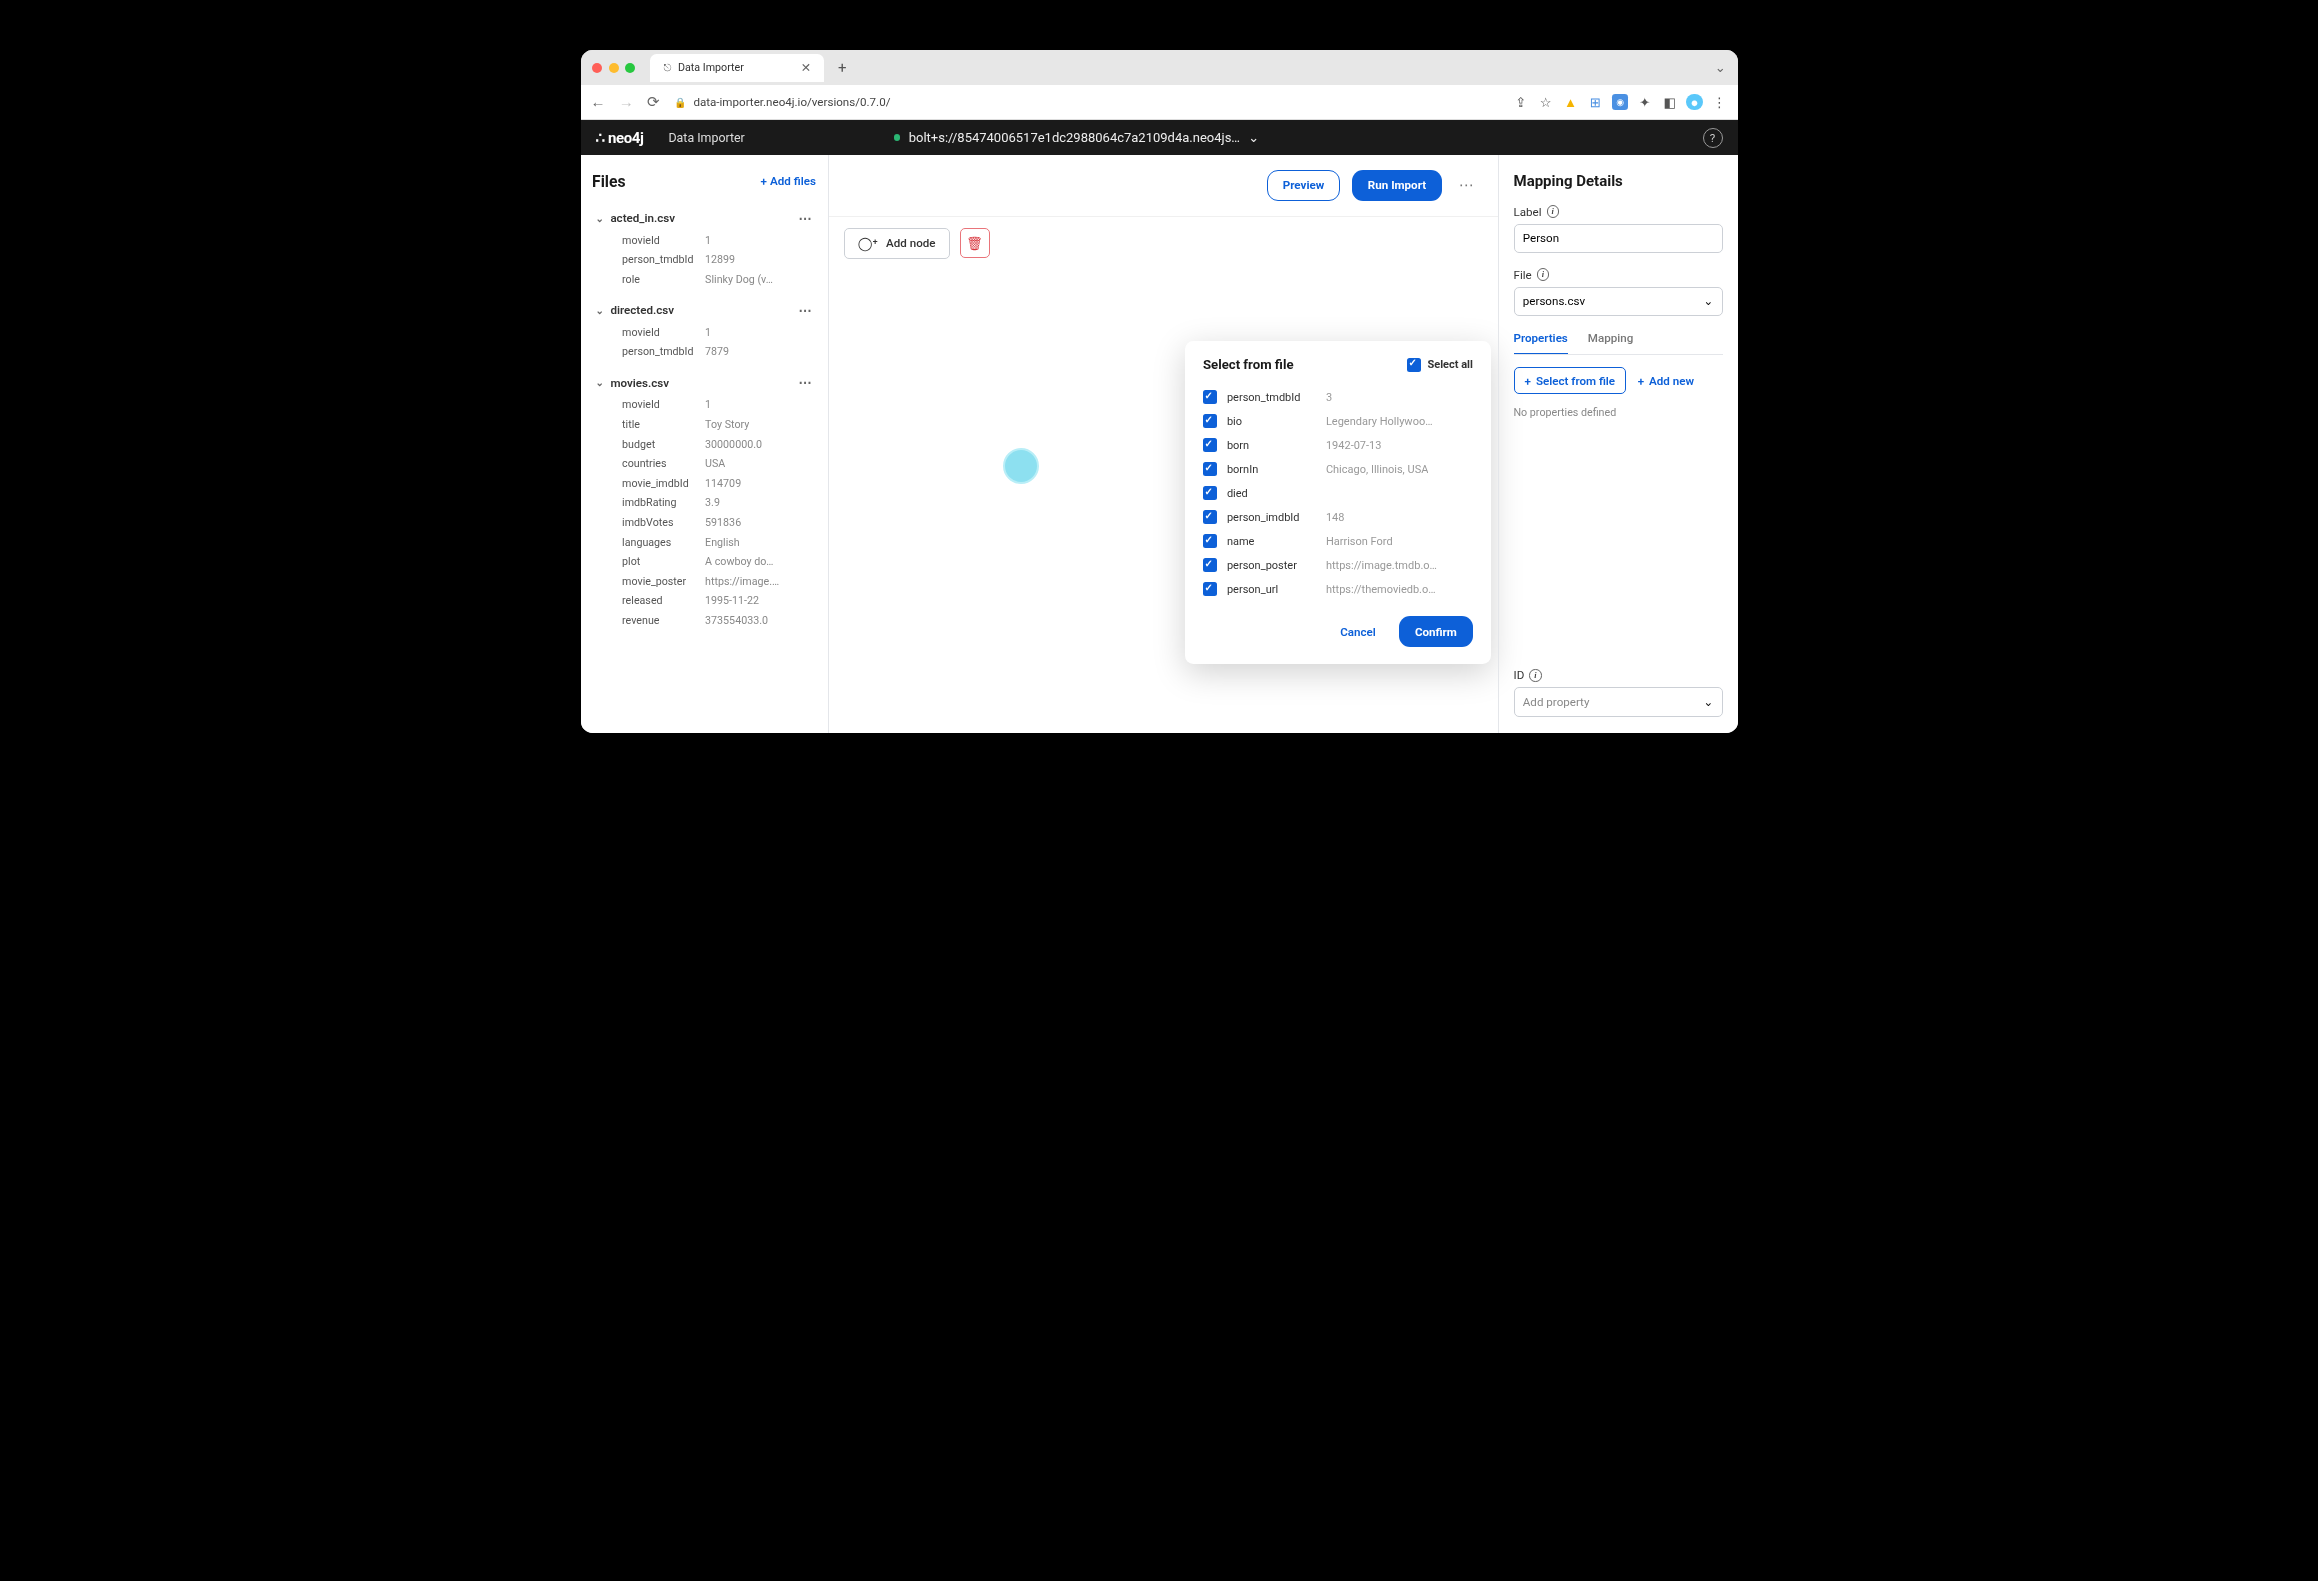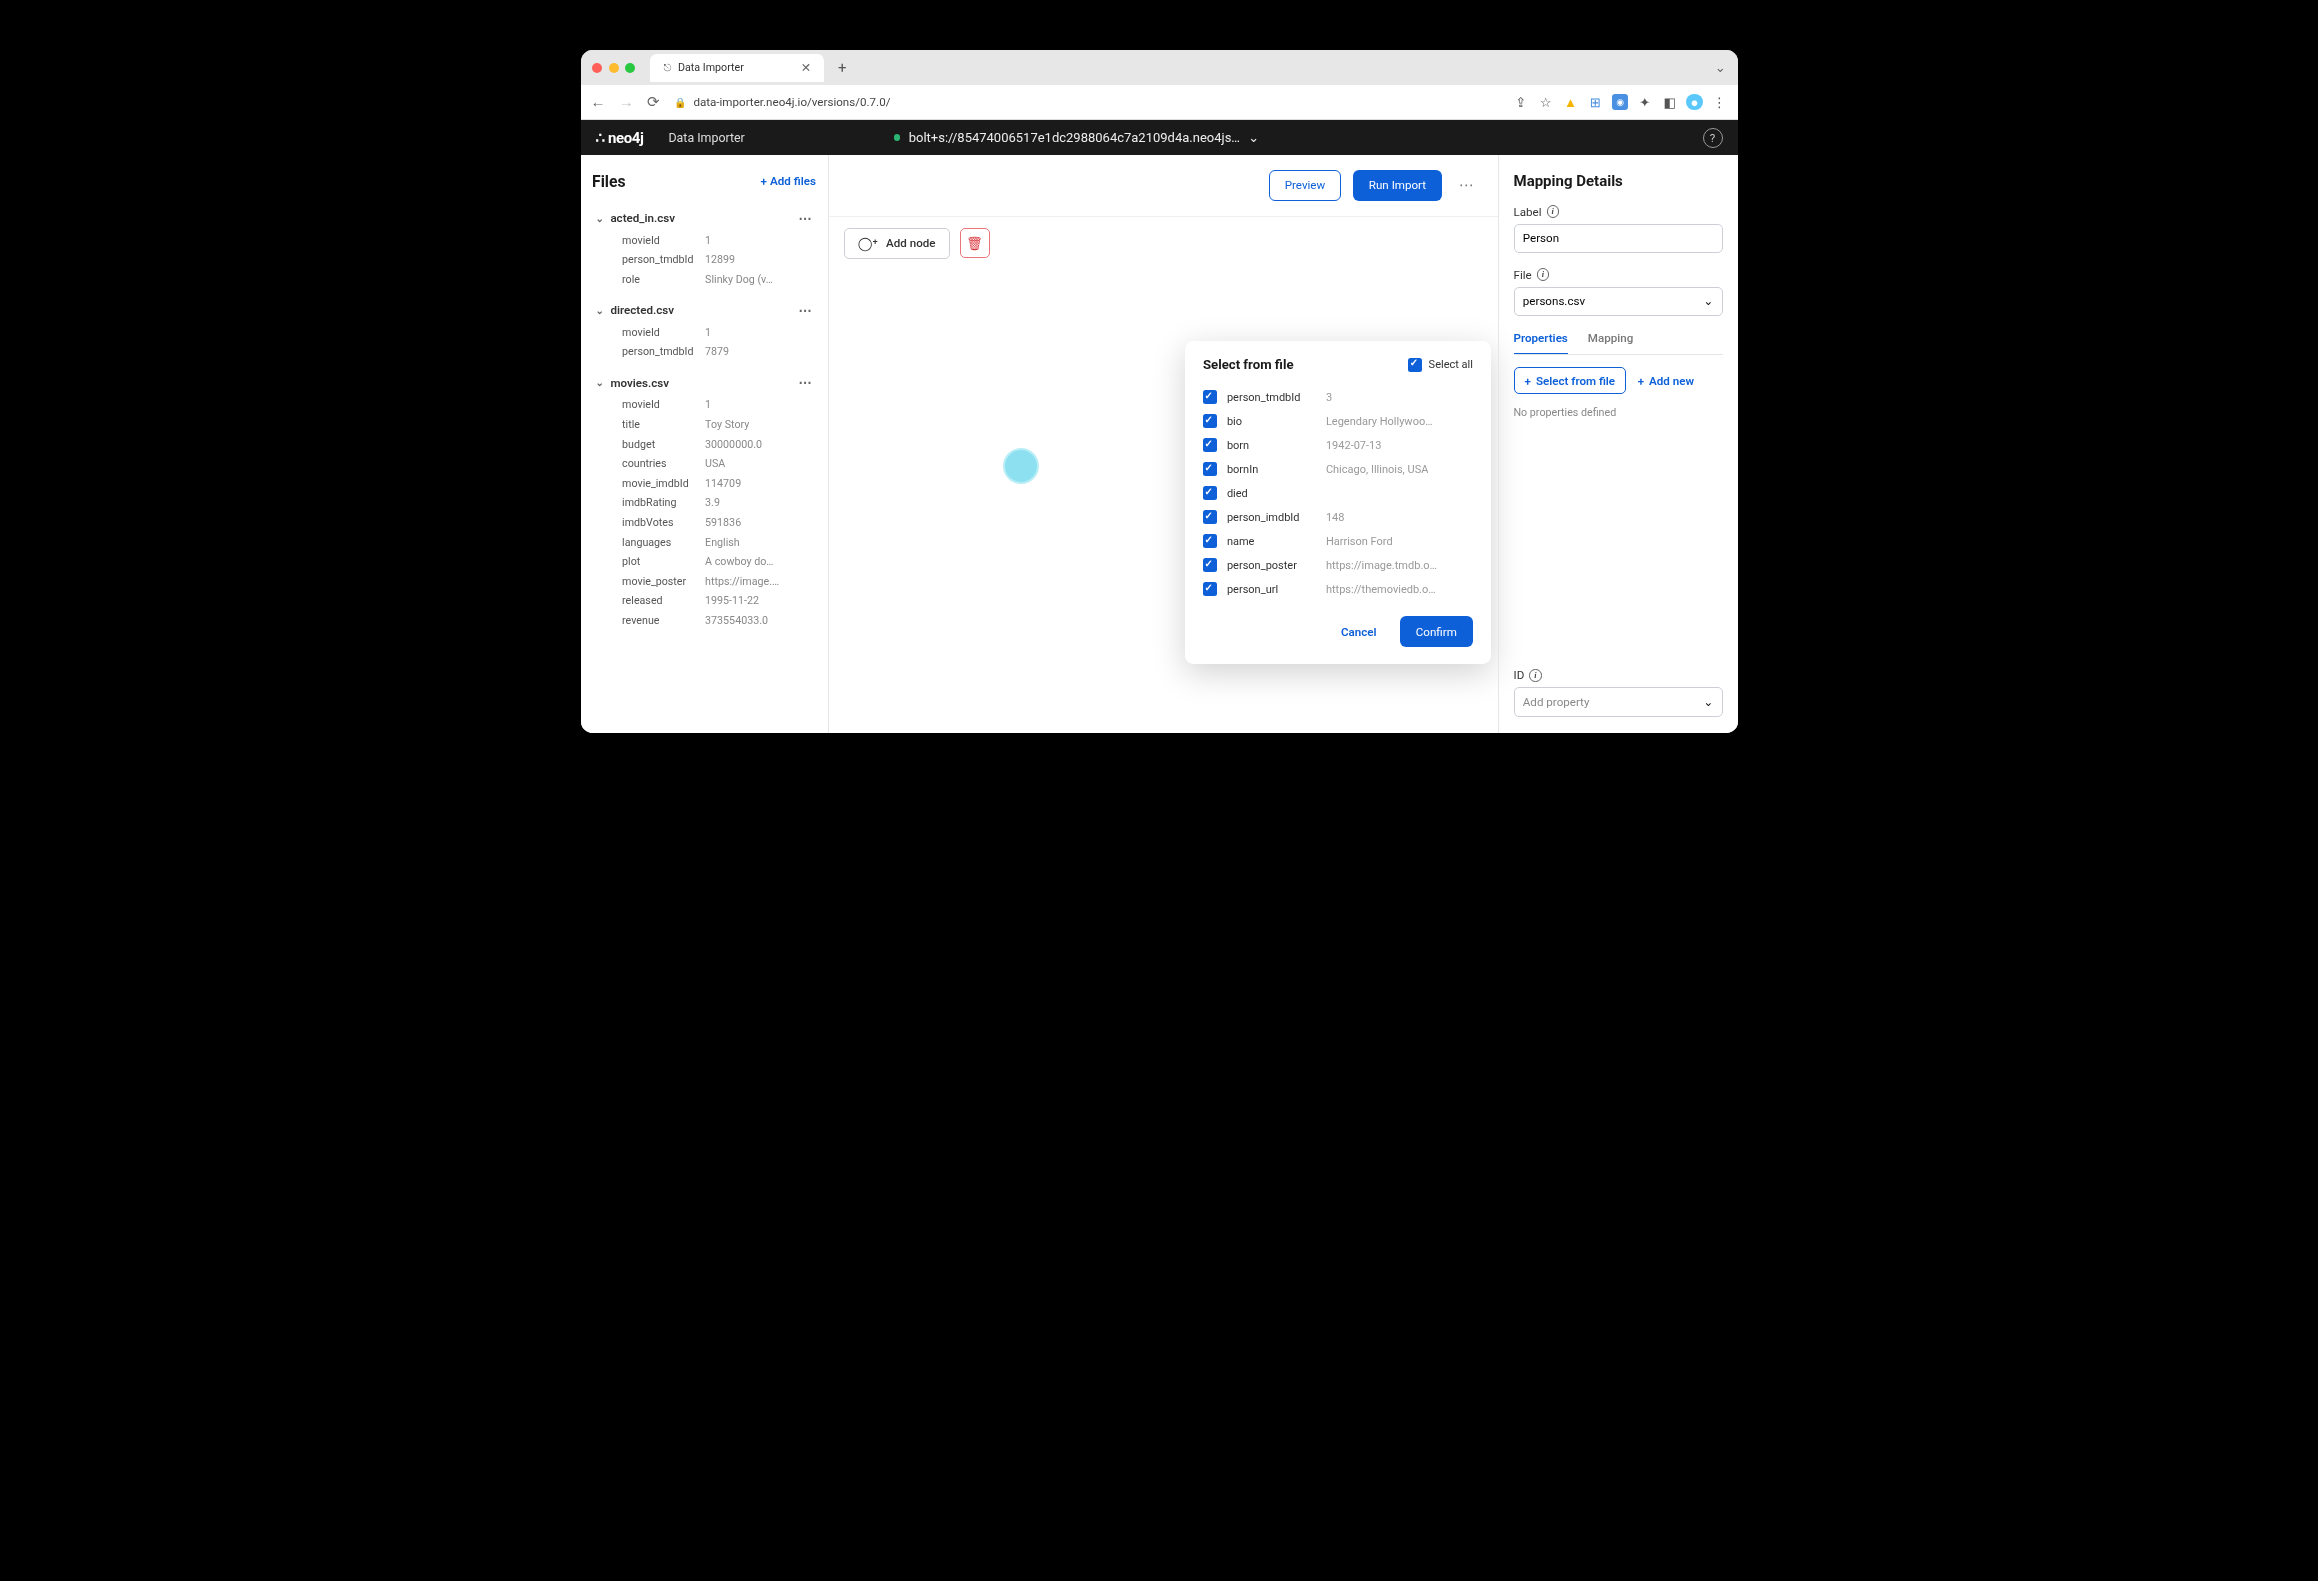--- a/index.html
+++ b/index.html
@@ -37,34 +37,34 @@
 .file-header { display:flex; align-items:center; gap:6.6px; padding:5px 3.3px; font-size:11.6px; font-weight:600; color:#333; }
 .file-header .chev { font-size:10px; color:#666; }
 .file-header .dots { margin-left:auto; color:#666; font-size:13.2px; letter-spacing:0.8px; }
 .fields { padding-left: 30px; }
 .field-row { display:flex; padding:3.3px 0; font-size:10.7px; }
 .field-name { color:#555; width:83px; flex-shrink:0; }
 .field-val { color:#888; overflow:hidden; text-overflow:ellipsis; white-space:nowrap; }
 
 .canvas { flex:1; position:relative; background:#fff; }
 .canvas-toolbar { display:flex; align-items:center; justify-content:flex-end; gap:11.6px; padding:15px 18px; border-bottom: 0.8px solid #f0f0f0; }
-.btn { padding:7.4px 15px; border-radius:6px; font-size:11.6px; font-weight:400; cursor:pointer; border:1.2px solid transparent; }
+.btn { padding:7.4px 15px; border-radius:11px; font-size:11.6px; font-weight:700; cursor:pointer; border:1.2px solid transparent; }
 .btn-outline { border-color:#0d60d8; color:#0d60d8; background:#fff; }
 .btn-primary { background:#0d60d8; color:#fff; }
 .more-dots { color:#777; font-size:15px; letter-spacing:0.8px; padding:0 5px; }
 .canvas-body { padding: 11.6px 15px; position:relative; height: calc(100% - 58px); }
 .add-node-btn { display:flex; align-items:center; gap:8.3px; border:1.2px solid #ccd0d6; padding:6.6px 13.2px; border-radius:5px; font-size:11.6px; color:#333; font-weight:500; background:#fff; }
 .trash-btn { width:30px; height:30px; border:1.2px solid #e9747a; border-radius:5px; display:flex; align-items:center; justify-content:center; color:#d9353d; margin-left:10px; }
 .canvas-actions { display:flex; align-items:center; }
 .node-circle { position:absolute; left:174px; top:231px; width:36px; height:36px; background:#8de0f0; border-radius:50%; border:2.5px solid #b9eef7; }
 
 .popup { position:absolute; right:6.6px; top:124px; width:306px; background:#fff; border-radius:8.3px; box-shadow:0 8.3px 33px rgba(0,0,0,.18); padding:16.5px 18px; }
 .popup-head { display:flex; align-items:center; justify-content:space-between; margin-bottom:13.2px; }
 .popup-head h3 { font-size:13.2px; font-weight:700; color:#1a1a1a; }
-.select-all { display:flex; align-items:center; gap:6.6px; font-size:11px; color:#333; font-weight:400; }
+.select-all { display:flex; align-items:center; gap:6.6px; font-size:11px; color:#333; font-weight:700; }
 .check { width:14px; height:14px; background:#0d60d8; border-radius:2.5px; position:relative; flex-shrink:0; }
 .check::after { content:"✓"; color:#fff; font-size:10px; position:absolute; left:1.7px; top:-0.8px; font-weight:700; }
 .popup-rows { margin-bottom:15px; }
 .popup-row { display:flex; align-items:center; gap:10px; padding:5px 0; font-size:11px; }
 .popup-row .pname { color:#333; width:89px; flex-shrink:0; }
 .popup-row .pval { color:#999; overflow:hidden; text-overflow:ellipsis; white-space:nowrap; }
 .popup-actions { display:flex; justify-content:flex-end; gap:11.6px; }
 .btn-text { color:#0d60d8; background:none; border:none; font-weight:600; font-size:11.6px; padding:7.4px 11.6px; }
 
 .detail { width:240px; border-left:0.8px solid #e4e6ea; padding:16.5px 15px; overflow:auto; position:relative; display:flex; flex-direction:column; }

